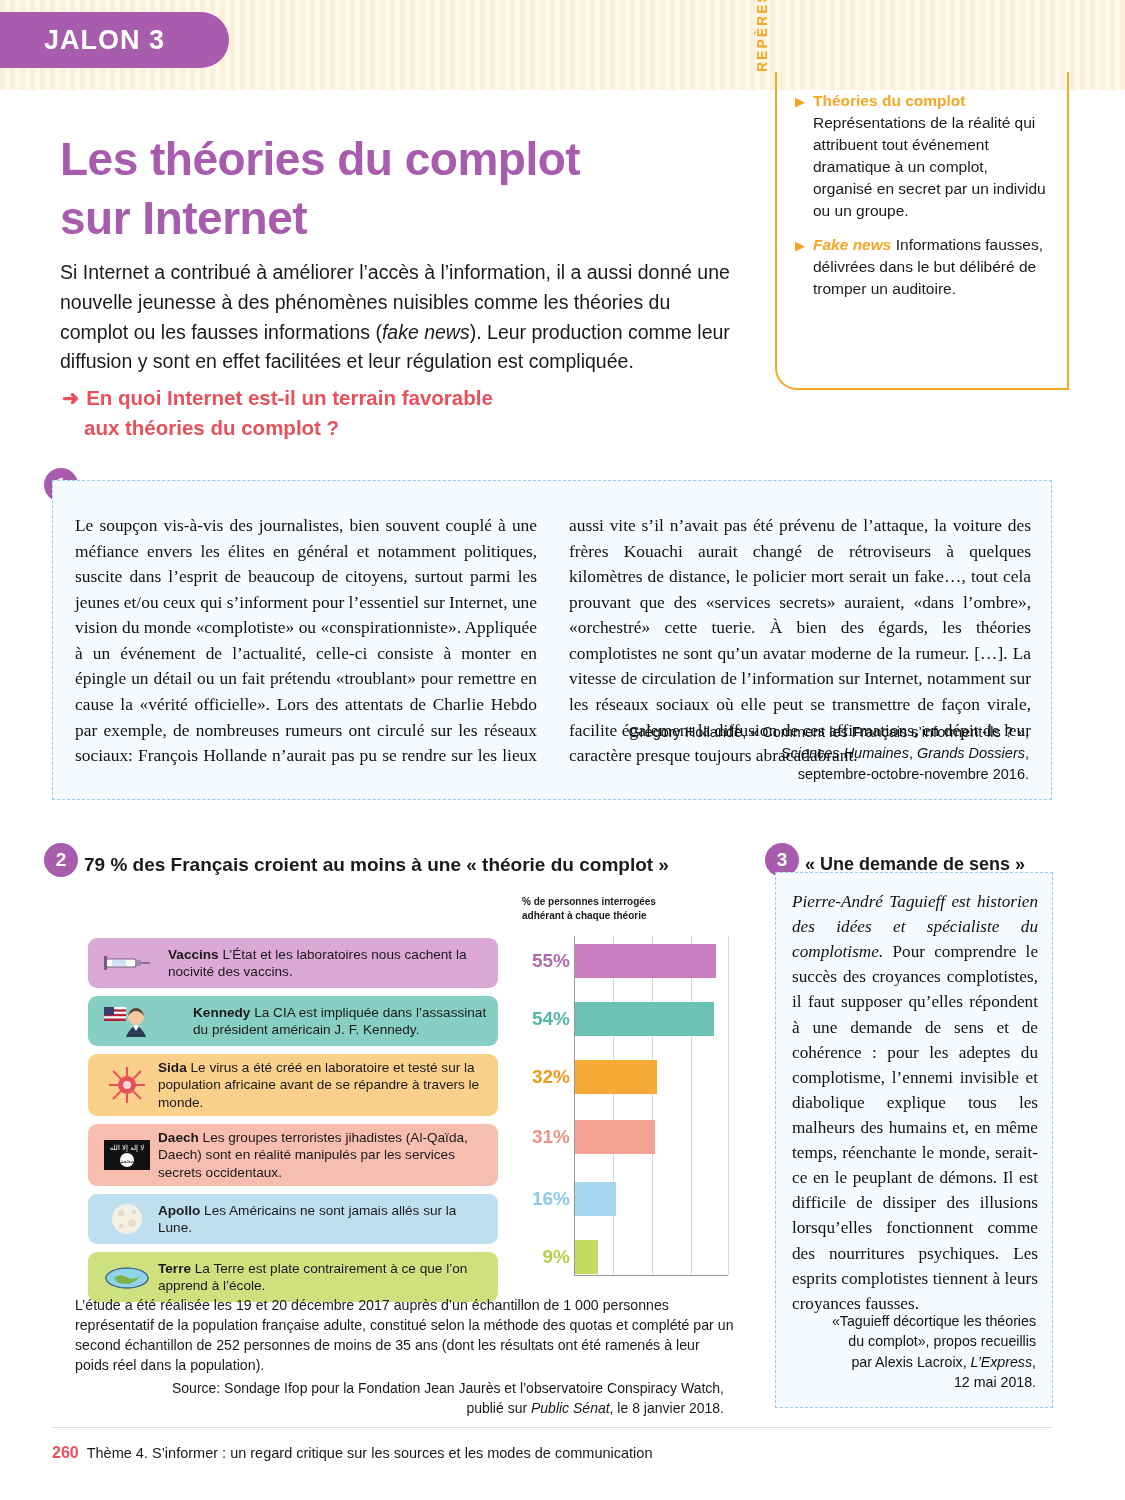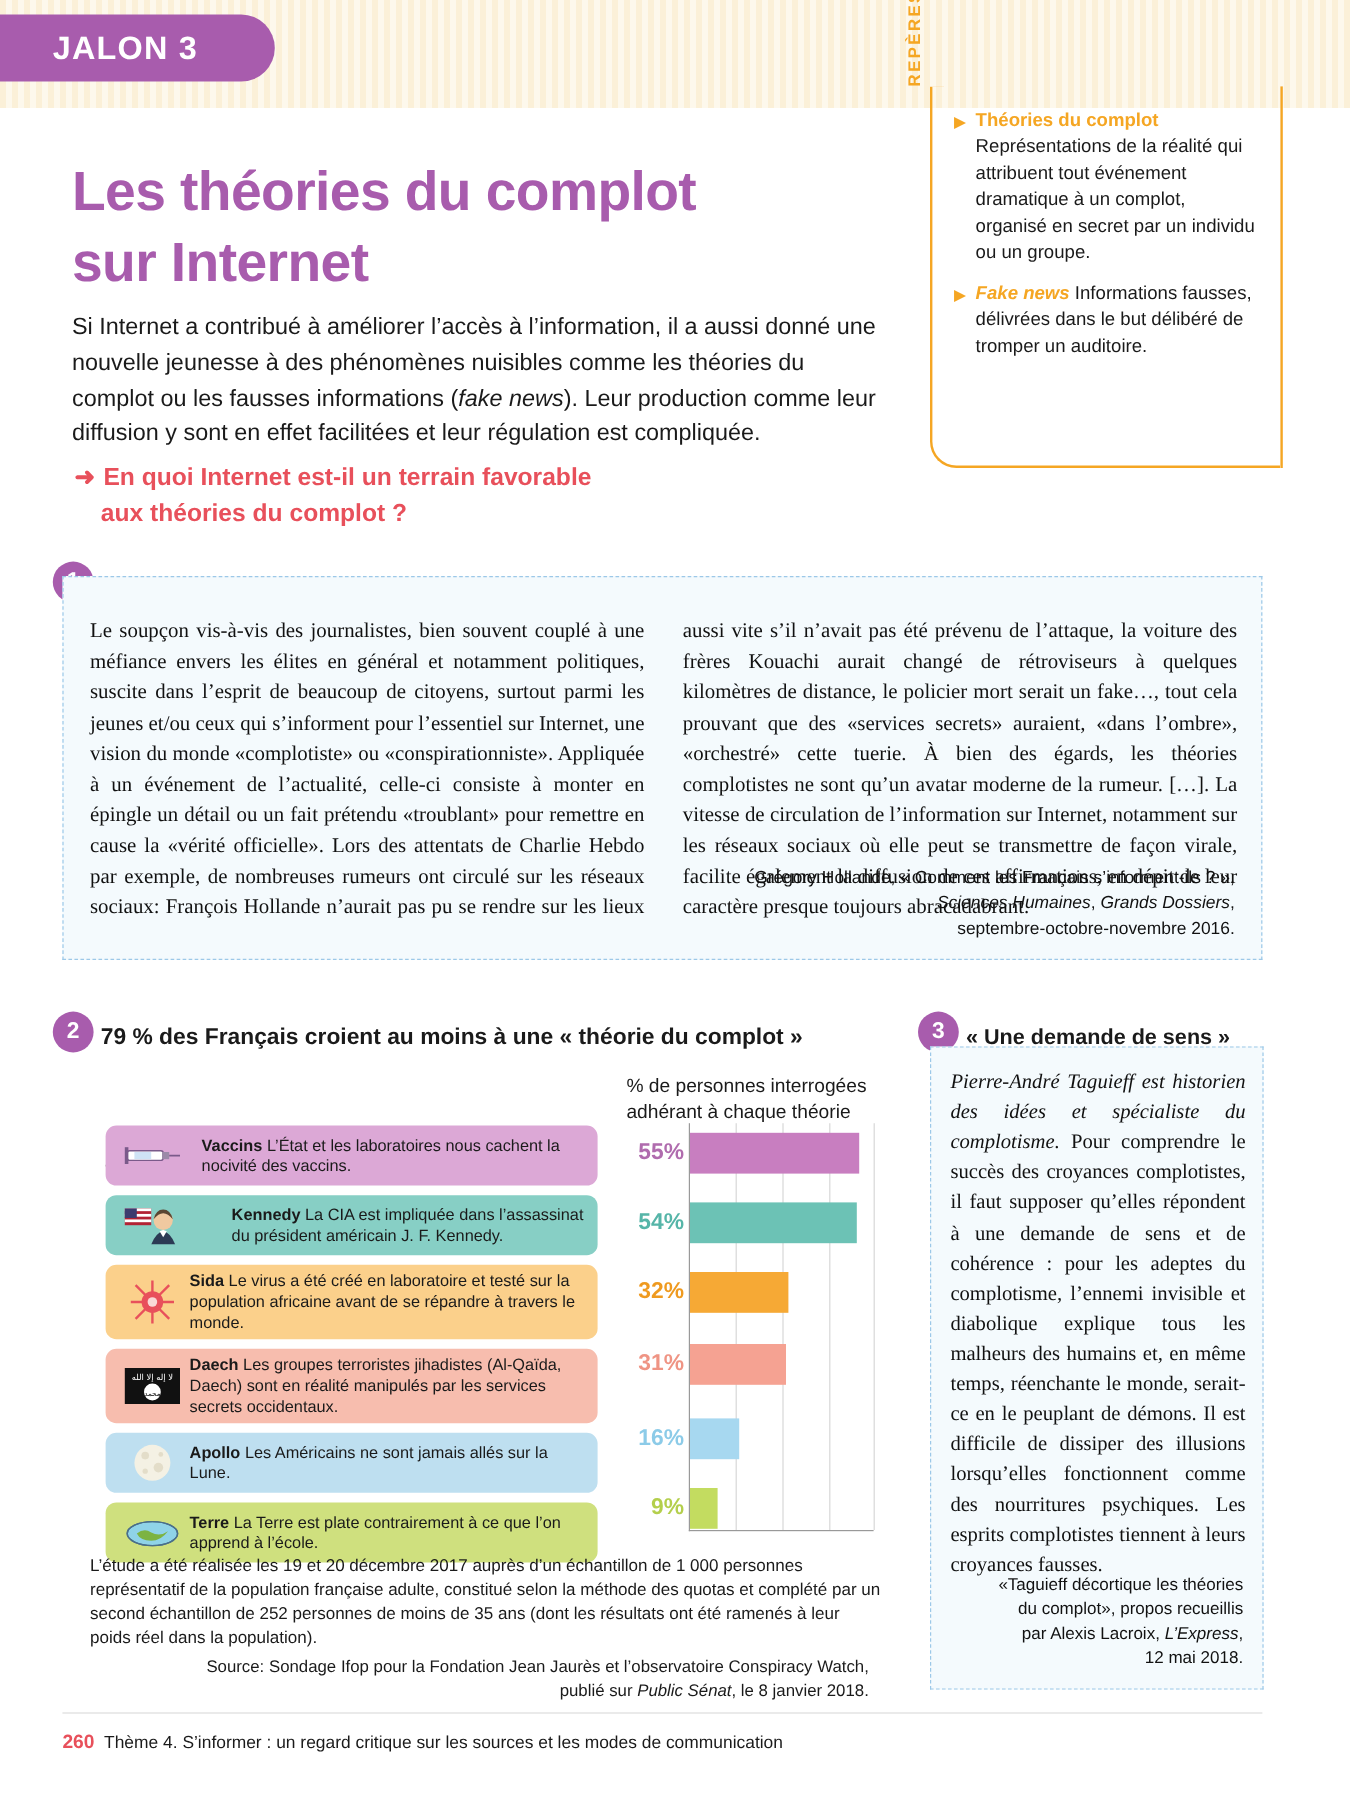--- a/index.html
+++ b/index.html
@@ -97,21 +97,21 @@
   .doc2-num { left:44px; top:843px; }
   .doc2-title {
     position:absolute; left:84px; top:854px; font-size:19px; font-weight:bold; color:#1a1a1a;
   }
   .chart-head-left {
     position:absolute; left:88px; top:945px; width:300px;
     font-size:14.5px; font-weight:bold; line-height:1.35; color:#1a1a1a;
   }
   .chart-head-right {
     position:absolute; left:522px; top:895px; width:230px;
-    font-size:16px; font-weight:normal; line-height:1.35; color:#1a1a1a;
+    font-size:10px; font-weight:bold; line-height:1.35; color:#1a1a1a;
   }
 
   .rows { position:absolute; left:88px; top:938px; width:410px; }
   .row {
     height:52px; margin-bottom:8px; border-radius:9px;
     display:flex; align-items:center; padding:0 10px 0 8px;
     font-size:13.6px; line-height:1.28;
   }
   .row .ic {
     width:62px; min-width:62px; height:38px; display:flex; align-items:center; justify-content:center;

